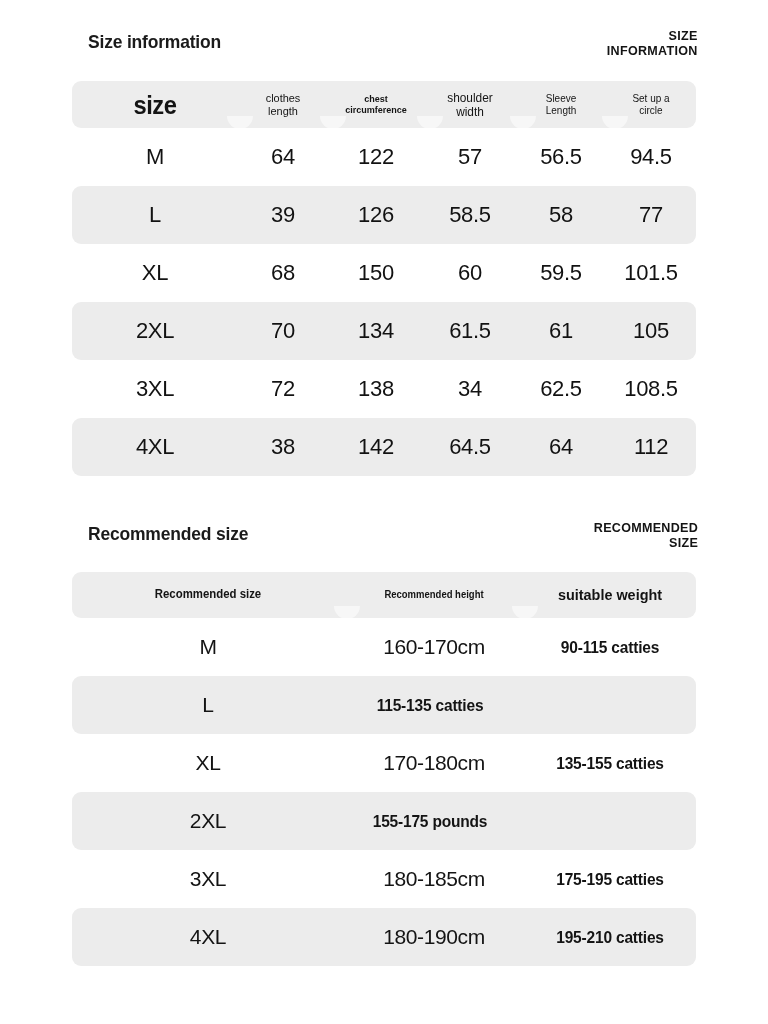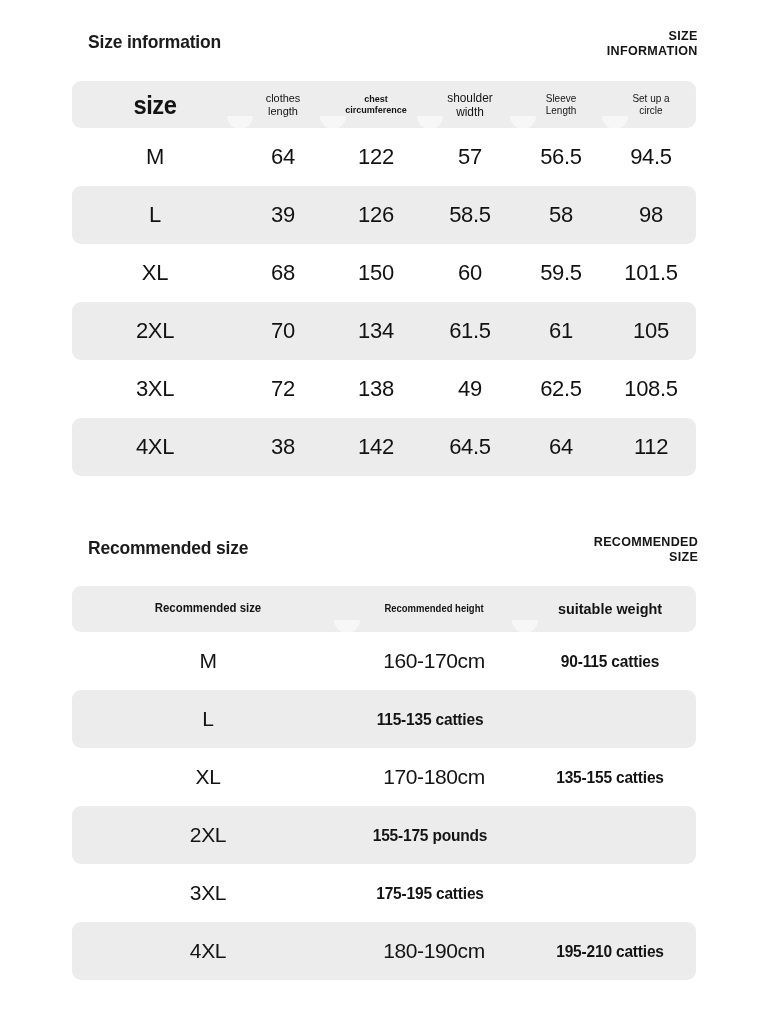--- a/index.html
+++ b/index.html
@@ -7,21 +7,21 @@
     width:768px; height:1024px;
     background:#ffffff;
     font-family:"Liberation Sans", sans-serif;
     -webkit-font-smoothing:antialiased;
   }
   .page { position:relative; width:768px; height:1024px; overflow:hidden; }
 
   
   .section { position:absolute; left:0; width:768px; }
   #section-size { top:28px; }
-  #section-recommended { top:534px; }
+  #section-recommended { top:520px; }
 
   .section-head {
     position:relative;
     height:44px;
     padding:0 72px;
   }
   .section-title {
     position:absolute;
     left:88px; top:3px;
     font-size:19px;
@@ -183,21 +183,21 @@
         <div class="cell c4">56.5</div>
         <div class="cell c5">94.5</div>
       </div>
 
       <div class="row data band">
         <div class="cell c0">L</div>
         <div class="cell c1">39</div>
         <div class="cell c2">126</div>
         <div class="cell c3">58.5</div>
         <div class="cell c4">58</div>
-        <div class="cell c5">98</div>
+        <div class="cell c5">77</div>
       </div>
 
       <div class="row data">
         <div class="cell c0">XL</div>
         <div class="cell c1">68</div>
         <div class="cell c2">150</div>
         <div class="cell c3">60</div>
         <div class="cell c4">59.5</div>
         <div class="cell c5">101.5</div>
       </div>
@@ -208,21 +208,21 @@
         <div class="cell c2">134</div>
         <div class="cell c3">61.5</div>
         <div class="cell c4">61</div>
         <div class="cell c5">105</div>
       </div>
 
       <div class="row data">
         <div class="cell c0">3XL</div>
         <div class="cell c1">72</div>
         <div class="cell c2">138</div>
-        <div class="cell c3">49</div>
+        <div class="cell c3">34</div>
         <div class="cell c4">62.5</div>
         <div class="cell c5">108.5</div>
       </div>
 
       <div class="row data band">
         <div class="cell c0">4XL</div>
         <div class="cell c1">38</div>
         <div class="cell c2">142</div>
         <div class="cell c3">64.5</div>
         <div class="cell c4">64</div>
@@ -269,20 +269,21 @@
         <div class="cell d2">135-155 catties</div>
       </div>
 
       <div class="row data band">
         <div class="cell d0">2XL</div>
         <div class="cell d2">155-175 pounds</div>
       </div>
 
       <div class="row data">
         <div class="cell d0">3XL</div>
+        <div class="cell d1">180-185cm</div>
         <div class="cell d2">175-195 catties</div>
       </div>
 
       <div class="row data band">
         <div class="cell d0">4XL</div>
         <div class="cell d1">180-190cm</div>
         <div class="cell d2">195-210 catties</div>
       </div>
 
     </div>

